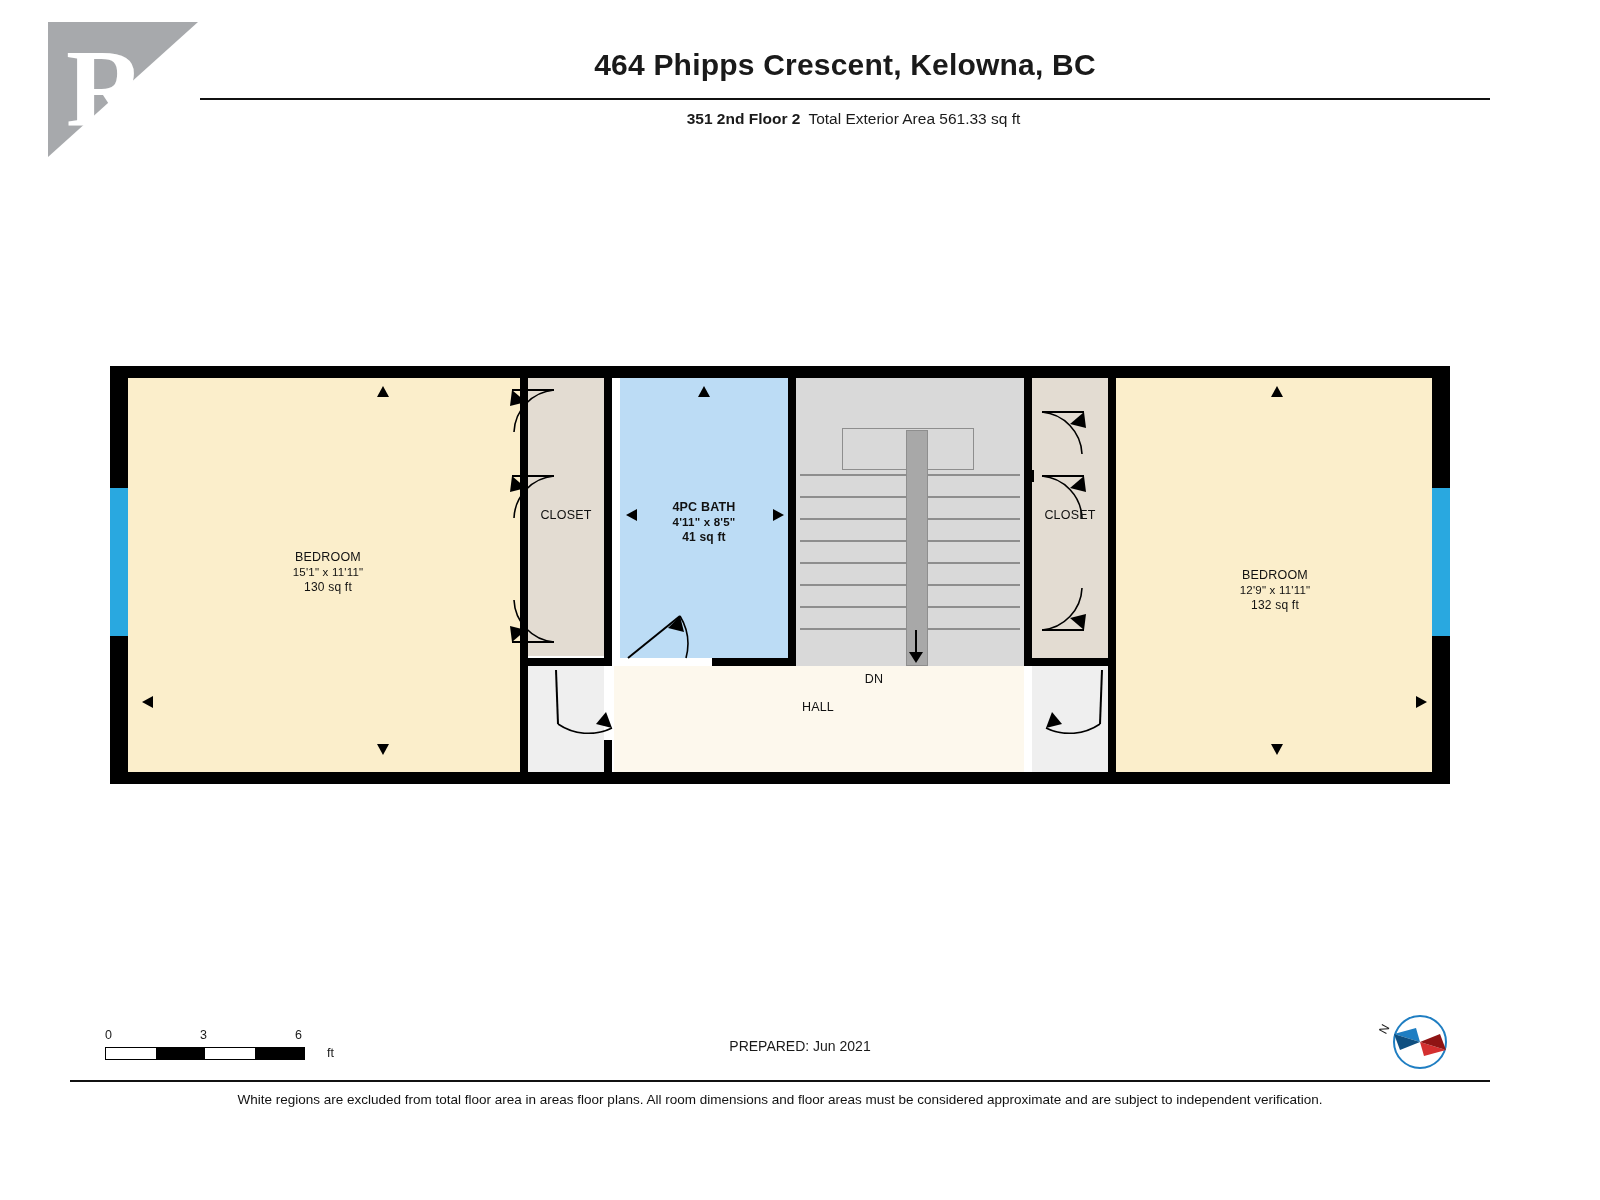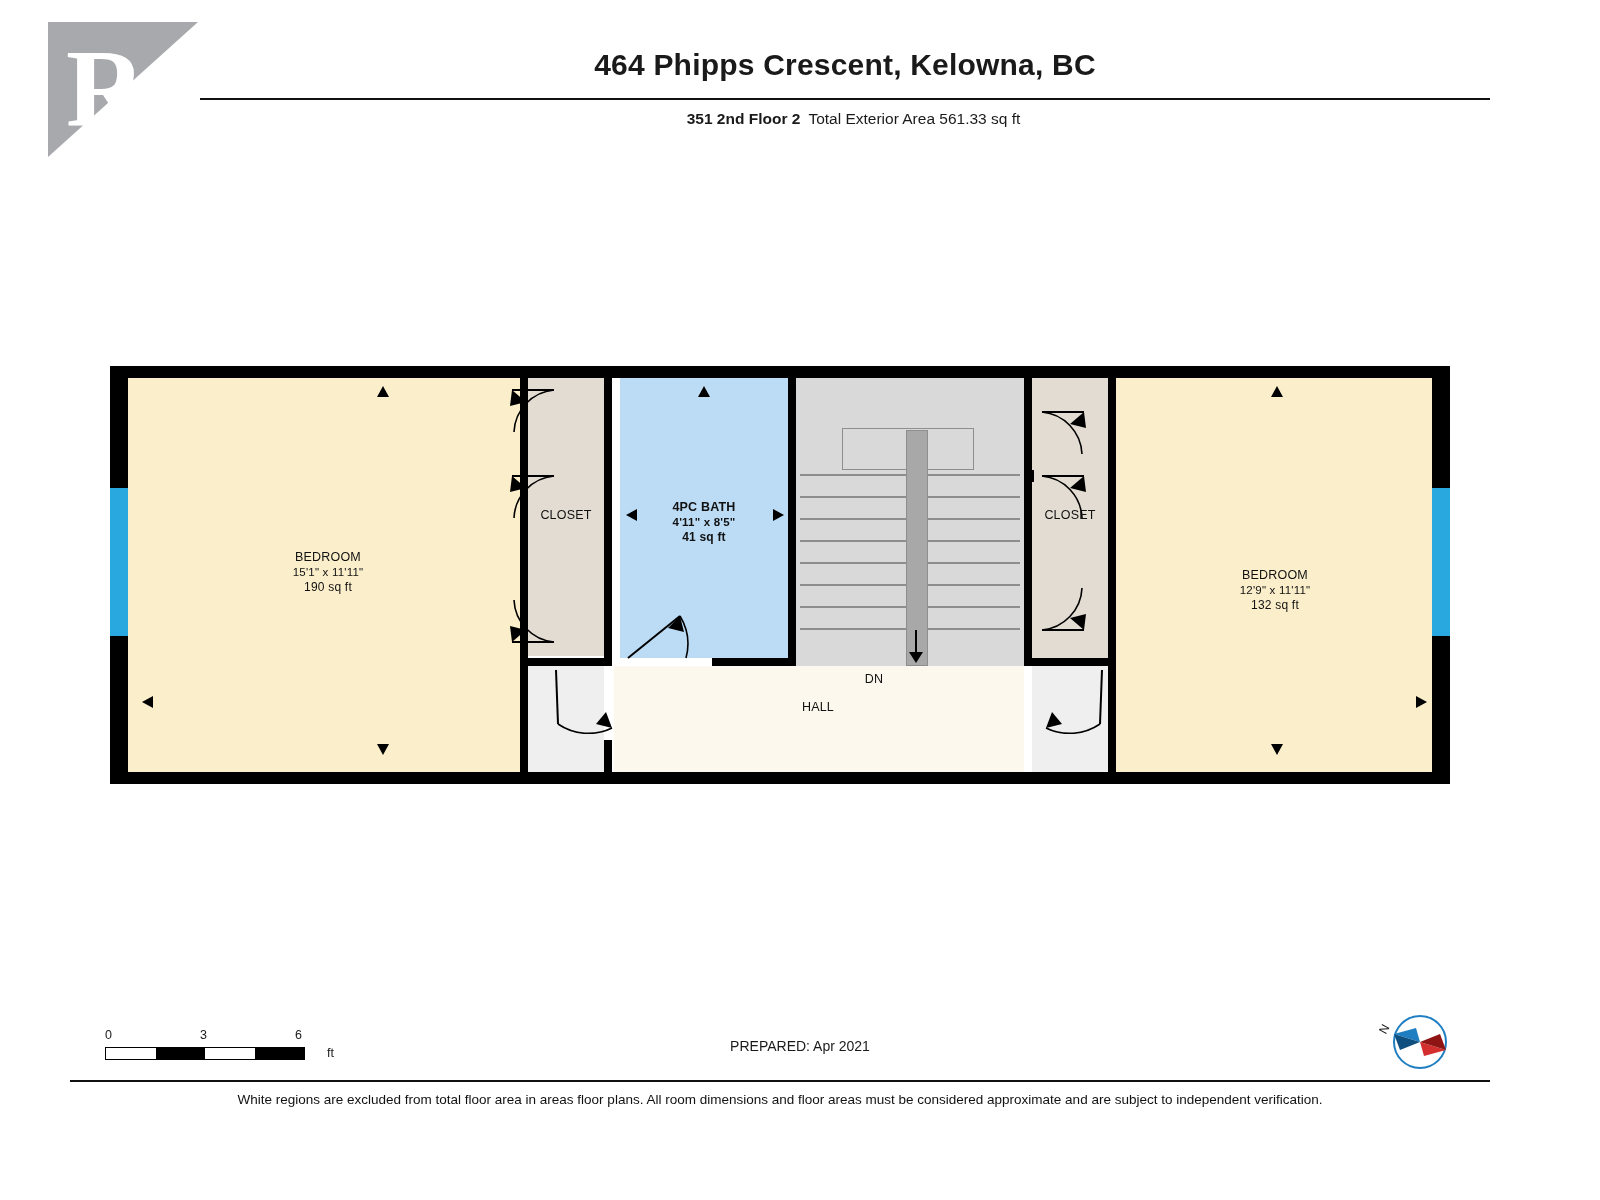--- a/index.html
+++ b/index.html
@@ -431,21 +431,21 @@
     <div class="arrow" style="left:1143px; top:366px; border-left:6px solid transparent; border-right:6px solid transparent; border-top:11px solid #000;"></div>
     <div class="arrow" style="left:1288px; top:318px; border-top:6px solid transparent; border-bottom:6px solid transparent; border-left:11px solid #000;"></div>
 
     <div class="arrow" style="left:570px; top:8px; border-left:6px solid transparent; border-right:6px solid transparent; border-bottom:11px solid #000;"></div>
     <div class="arrow" style="left:498px; top:131px; border-top:6px solid transparent; border-bottom:6px solid transparent; border-right:11px solid #000;"></div>
     <div class="arrow" style="left:645px; top:131px; border-top:6px solid transparent; border-bottom:6px solid transparent; border-left:11px solid #000;"></div>
 
     <div class="label" style="left:100px; top:172px; width:200px;">
       <div class="name">BEDROOM</div>
       <div class="dim">15'1" x 11'11"</div>
-      <div class="area">190 sq ft</div>
+      <div class="area">130 sq ft</div>
     </div>
 
     <div class="label" style="left:392px; top:130px; width:92px;">
       <div class="name">CLOSET</div>
     </div>
 
     <div class="label" style="left:496px; top:122px; width:160px;font-weight:bold;">
       <div class="name">4PC BATH</div>
       <div class="dim">4'11" x 8'5"</div>
       <div class="area">41 sq ft</div>
@@ -480,21 +480,21 @@
   </div>
   <div class="scale-bar-body">
     <div style="width:25%; background:#ffffff;"></div>
     <div style="width:25%; background:#000000;"></div>
     <div style="width:25%; background:#ffffff;"></div>
     <div style="width:25%; background:#000000;"></div>
   </div>
   <div class="scale-unit">ft</div>
 </div>
 
-<div class="prepared">PREPARED: Apr 2021</div>
+<div class="prepared">PREPARED: Jun 2021</div>
 
 <div class="compass">
   <div class="n-label">N</div>
   <svg width="76" height="66" viewBox="0 0 76 66">
     <circle cx="42" cy="32" r="26" fill="none" stroke="#1f7ec2" stroke-width="2"></circle>
     <path d="M42 32 L16 24 L38 18 Z" fill="#1f7ec2"></path>
     <path d="M42 32 L16 24 L22 40 Z" fill="#0f4f80"></path>
     <path d="M42 32 L68 40 L46 46 Z" fill="#d42f2f"></path>
     <path d="M42 32 L68 40 L62 24 Z" fill="#8f1414"></path>
   </svg>

